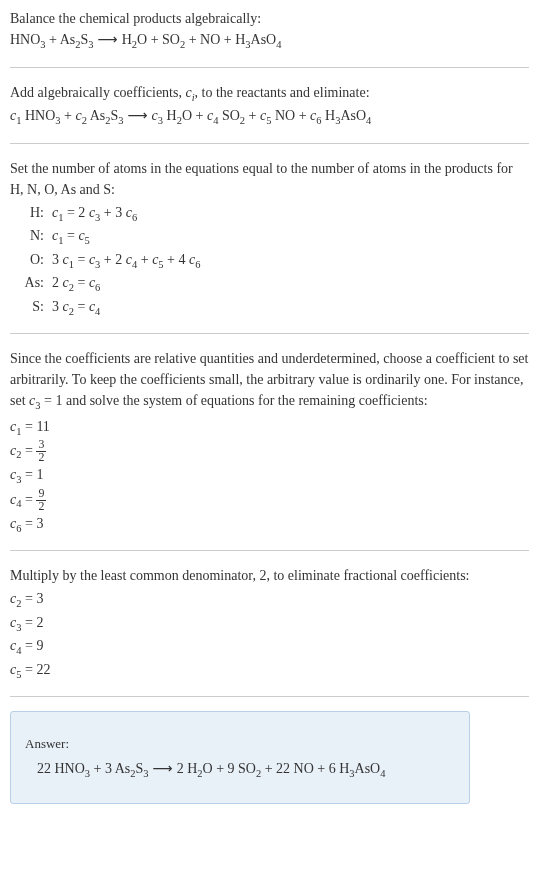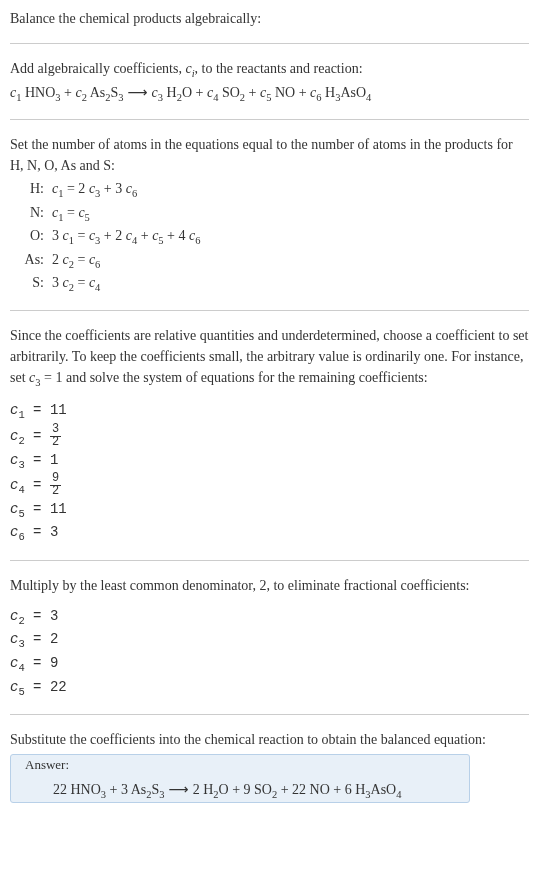--- a/index.html
+++ b/index.html
@@ -35,22 +35,21 @@
     .eq-row {
       display: flex;
       align-items: baseline;
     }
     .eq-label {
       width: 30px;
       text-align: right;
       margin-right: 8px;
     }
     .coeff-list {
-      margin-top: 10px;
-      font-family: Liberation Mono, monospace;
+      margin-top: 2px;
     }
     .coeff-row {
       margin-bottom: 0px;
     }
     .frac {
       display: inline-block;
       vertical-align: middle;
       text-align: center;
       font-size: 0.85em;
       line-height: 1;
@@ -61,49 +60,50 @@
       padding: 0 2px;
     }
     .frac .den {
       display: block;
       padding: 0 2px;
     }
     .answer-box {
       background: #e8f0f8;
       border: 1px solid #b8d0e8;
       border-radius: 3px;
-      padding: 0 14px;
+      padding: 22px 14px;
       margin-top: 4px;
       width: 460px;
     }
     .answer-label {
       font-size: 13px;
       margin-bottom: 4px;
     }
     .answer-eq {
-      margin-left: 28px;
+      margin-left: 12px;
     }
     .italic {
       font-style: italic;
     }
     .arrow {
       margin: 0 4px;
     }
   </style>
 </head>
 <body>
 
 <div class="section">
   <div>Balance the chemical products algebraically:</div>
+  <div>HNO<sub>3</sub> + As<sub>2</sub>S<sub>3</sub><span class="arrow">⟶</span>H<sub>2</sub>O + SO<sub>2</sub> + NO + H<sub>3</sub>AsO<sub>4</sub></div>
 </div>
 
 <hr>
 
 <div class="section">
-  <div><span>Add algebraically coefficients, </span><span class="italic">c<sub>i</sub></span><span>, to the reactants and reaction:</span></div>
+  <div><span>Add algebraically coefficients, </span><span class="italic">c<sub>i</sub></span><span>, to the reactants and eliminate:</span></div>
   <div><span class="italic">c</span><sub>1</sub> HNO<sub>3</sub> + <span class="italic">c</span><sub>2</sub> As<sub>2</sub>S<sub>3</sub><span class="arrow">⟶</span><span class="italic">c</span><sub>3</sub> H<sub>2</sub>O + <span class="italic">c</span><sub>4</sub> SO<sub>2</sub> + <span class="italic">c</span><sub>5</sub> NO + <span class="italic">c</span><sub>6</sub> H<sub>3</sub>AsO<sub>4</sub></div>
 </div>
 
 <hr>
 
 <div class="section">
   <div>Set the number of atoms in the equations equal to the number of atoms in the products for H, N, O, As and S:</div>
   <div class="eq-table">
     <div class="eq-row">
       <div class="eq-label">H:</div>
@@ -130,38 +130,36 @@
 
 <hr>
 
 <div class="section">
   <div><span>Since the coefficients are relative quantities and underdetermined, choose a coefficient to set arbitrarily. To keep the coefficients small, the arbitrary value is ordinarily one. For instance, set </span><span class="italic">c</span><sub>3</sub> = 1<span> and solve the system of equations for the remaining coefficients:</span></div>
   <div class="coeff-list">
     <div class="coeff-row"><span class="italic">c</span><sub>1</sub> = <span>11</span></div>
     <div class="coeff-row"><span class="italic">c</span><sub>2</sub> = <span class="frac"><span class="num">3</span><span class="den">2</span></span></div>
     <div class="coeff-row"><span class="italic">c</span><sub>3</sub> = <span>1</span></div>
     <div class="coeff-row"><span class="italic">c</span><sub>4</sub> = <span class="frac"><span class="num">9</span><span class="den">2</span></span></div>
-    <div class="coeff-row"><span class="italic">c</span><sub>5</sub> = <span>11</span></div>
     <div class="coeff-row"><span class="italic">c</span><sub>6</sub> = <span>3</span></div>
   </div>
 </div>
 
 <hr>
 
 <div class="section">
   <div>Multiply by the least common denominator, 2, to eliminate fractional coefficients:</div>
   <div class="coeff-list">
     <div class="coeff-row"><span class="italic">c</span><sub>2</sub> = <span>3</span></div>
     <div class="coeff-row"><span class="italic">c</span><sub>3</sub> = <span>2</span></div>
     <div class="coeff-row"><span class="italic">c</span><sub>4</sub> = <span>9</span></div>
     <div class="coeff-row"><span class="italic">c</span><sub>5</sub> = <span>22</span></div>
   </div>
 </div>
 
 <hr>
 
 <div class="section">
-  <div>Substitute the coefficients into the chemical reaction to obtain the balanced equation:</div>
   <div class="answer-box">
     <div class="answer-label">Answer:</div>
     <div class="answer-eq">22 HNO<sub>3</sub> + 3 As<sub>2</sub>S<sub>3</sub><span class="arrow">⟶</span>2 H<sub>2</sub>O + 9 SO<sub>2</sub> + 22 NO + 6 H<sub>3</sub>AsO<sub>4</sub></div>
   </div>
 </div>
 
 </body></html>

